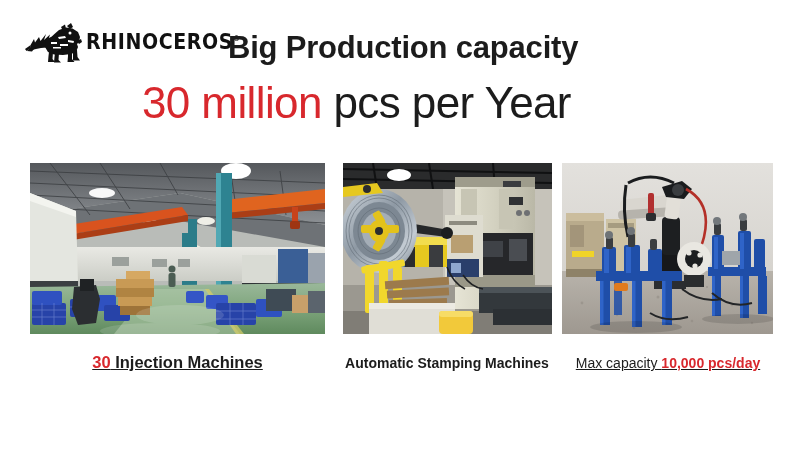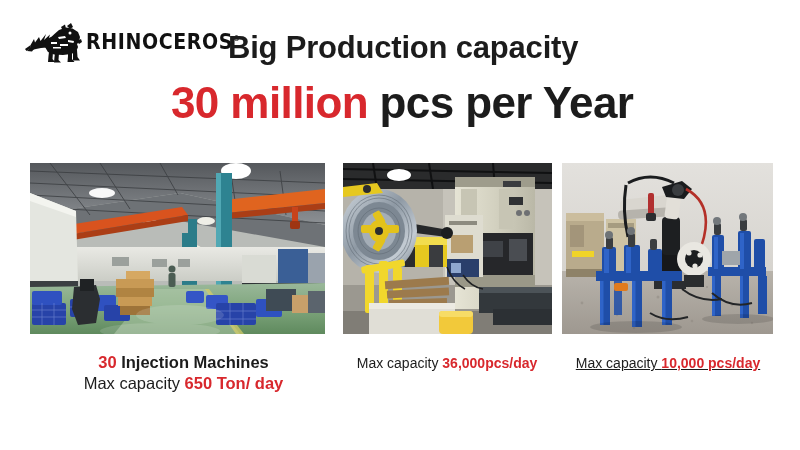--- a/index.html
+++ b/index.html
@@ -38,22 +38,22 @@
   
   #headline-1 {
     position: absolute; left: 228px; top: 30px;
     font-family: "Liberation Sans", sans-serif;
     font-size: 31px; font-weight: 700; color: #1c1c1c;
     letter-spacing: -0.2px; white-space: nowrap;
   }
   #headline-2 {
     position: absolute; left: 142px; top: 78px;
     font-family: "Liberation Sans", sans-serif;
-    font-size: 44px; font-weight: 700; color: #1c1c1c;
-    letter-spacing: -0.6px; white-space: nowrap; margin-left: 29px;
+    font-size: 44px; font-weight: 400; color: #1c1c1c;
+    letter-spacing: -0.6px; white-space: nowrap;
   }
   .accent { color: #d8282d; }
 
   
   #photo-row { position: absolute; left: 0; top: 163px; width: 800px; height: 171px; }
   .photo {
     position: absolute; top: 0; height: 171px;
     overflow: hidden; background: #cfcfcf;
   }
   #photo-1 { left: 30px;  width: 295px; }
@@ -65,21 +65,21 @@
   .caption {
     position: absolute;
     text-align: center;
     line-height: 1.28;
     color: #1c1c1c;
   }
   .cap-line1 { font-weight: 700; white-space: nowrap; }
   .cap-line2 { font-weight: 400; white-space: nowrap; }
   .cap-line2 b { font-weight: 700; }
 
-  #caption-1 { left: 36px; top: 352px; width: 295px; font-size: 16px; }
+  #caption-1 { left: 30px; top: 352px; width: 295px; font-size: 16px; text-decoration: underline; }
   #caption-1 .cap-line1 { font-size: 16.5px; }
   #caption-1 .cap-line2 { font-size: 16.5px; }
 
   #caption-2 { left: 337px; top: 355px; width: 220px; font-size: 14px; }
   #caption-2 .cap-line1 { font-size: 14px; }
   #caption-2 .cap-line2 { font-size: 14px; }
 
   #caption-3 { left: 557px; top: 355px; width: 222px; font-size: 14px; }
   #caption-3 .cap-line1 { font-size: 14px; }
   #caption-3 .cap-line2 { font-size: 14px; text-decoration: underline; }
@@ -518,24 +518,23 @@
         <g fill="#000000" opacity="0.12">
           <ellipse cx="74" cy="164" rx="46" ry="6"></ellipse>
           <ellipse cx="176" cy="156" rx="36" ry="5"></ellipse>
         </g>
       </svg>
     </div>
   </div>
 
   <div class="caption" id="caption-1">
     <div class="cap-line1"><span class="accent">30</span><span> Injection Machines</span></div>
-    <div class="cap-line2"><span>Max capacity </span><b class="accent">650 Ton/ day</b></div>
   </div>
 
   <div class="caption" id="caption-2">
-    <div class="cap-line2"><span>Max capacity </span><b class="accent">36,000pcs/day</b></div>
+    <div class="cap-line1"><span class="accent"></span><span>Automatic Stamping Machines</span></div>
   </div>
 
   <div class="caption" id="caption-3">
     <div class="cap-line2"><span>Max capacity </span><b class="accent">10,000 pcs/day</b></div>
   </div>
 
 </div>
 
 </body></html>

